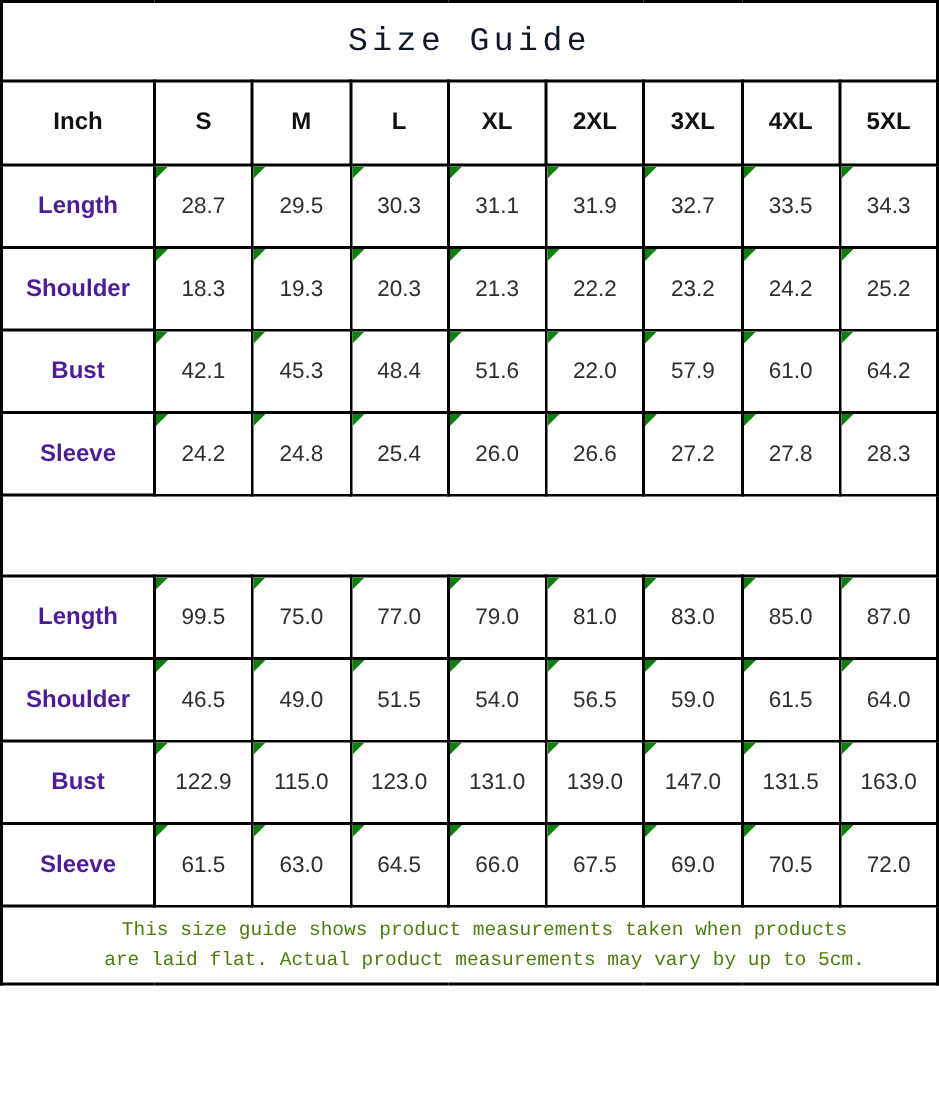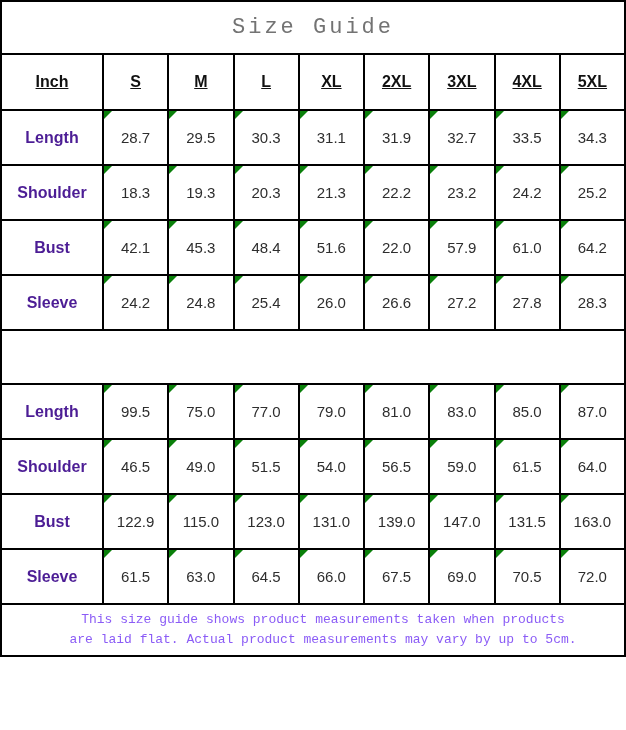--- a/index.html
+++ b/index.html
@@ -31,30 +31,29 @@
     vertical-align: middle;
     overflow: hidden;
     background: #ffffff;
   }
   
   .title-row td {
     height: 51px;
     font-family: "Liberation Mono", "DejaVu Sans Mono", monospace;
     font-size: 22px;
     letter-spacing: 3px;
-    color: #737373;
+    color: #0f172a;
   }
   
   .header-row td {
     height: 54px;
     font-family: "Liberation Sans", sans-serif;
     font-weight: bold;
     font-size: 16px;
     color: #111111;
-    text-decoration: underline;
   }
   
   .data-row td { height: 53px; }
   .label-cell {
     font-family: "Liberation Sans", sans-serif;
     font-weight: bold;
     font-size: 16px;
     color: #4c1d95;
   }
   .value-cell {
@@ -73,21 +72,21 @@
     border-right: 8px solid transparent;
   }
   
   .spacer-row td { height: 52px; }
   
   .footer-row td {
     height: 50px;
     font-family: "Liberation Mono", "DejaVu Sans Mono", monospace;
     font-size: 13px;
     line-height: 1.55;
-    color: #8b5cf6;
+    color: #4d7c0f;
     padding-left: 20px;
   }
 </style>
 </head>
 <body>
 
 <div class="sheet">
   <table class="size-guide">
     <colgroup>
       <col class="c-label">

